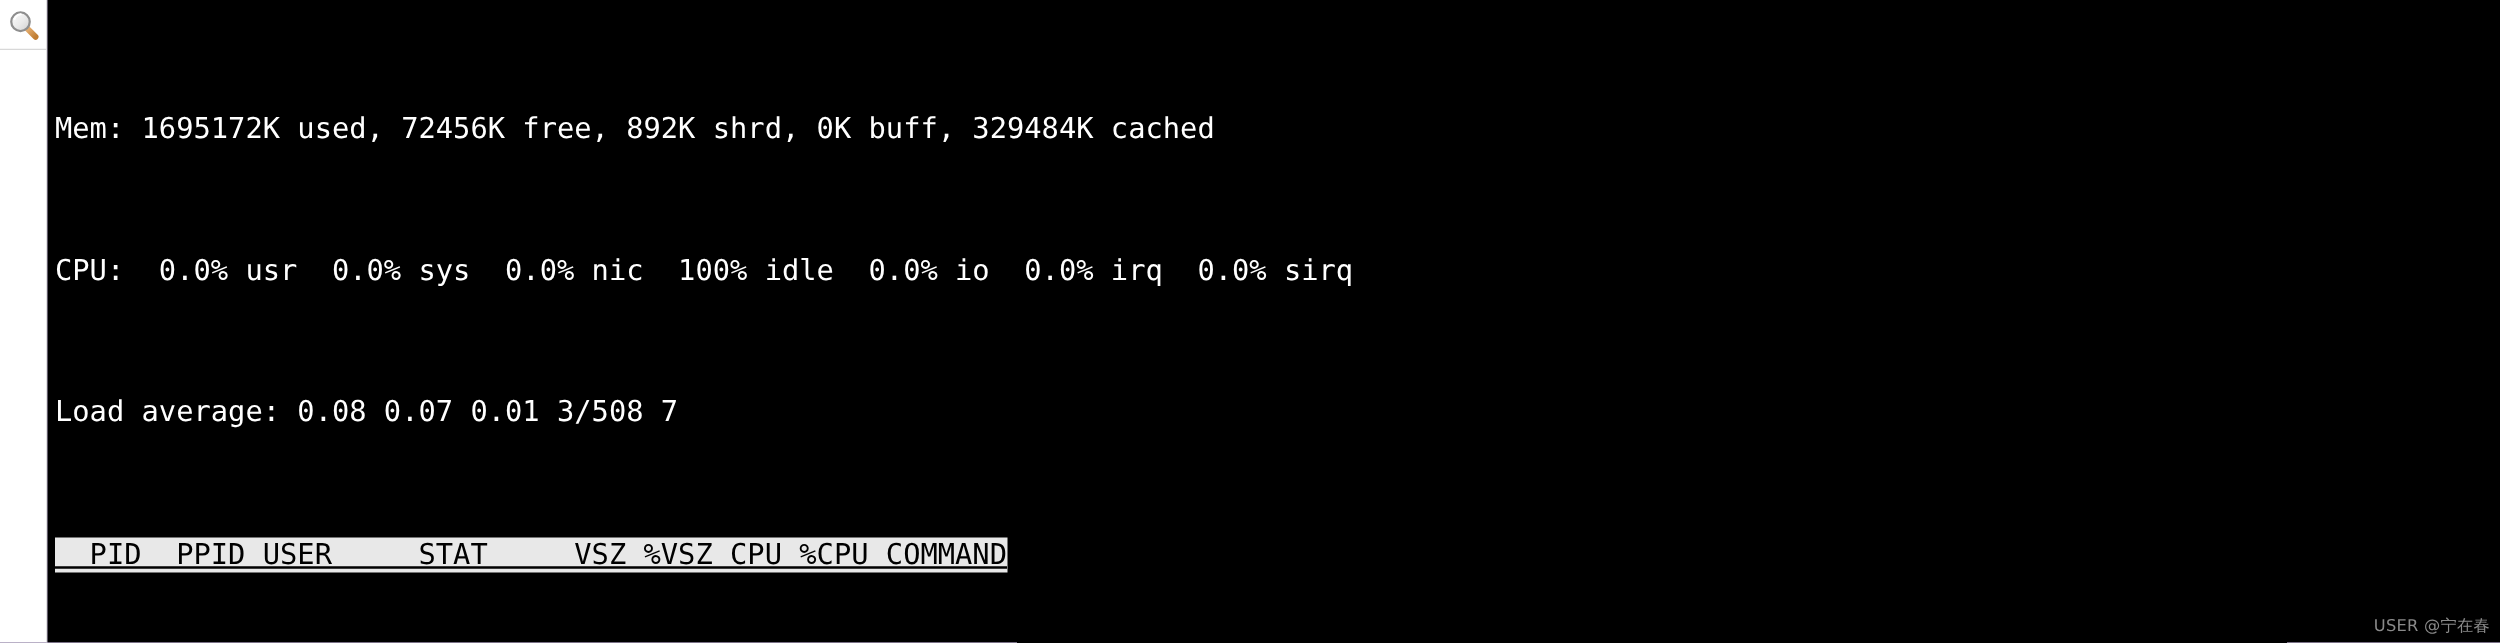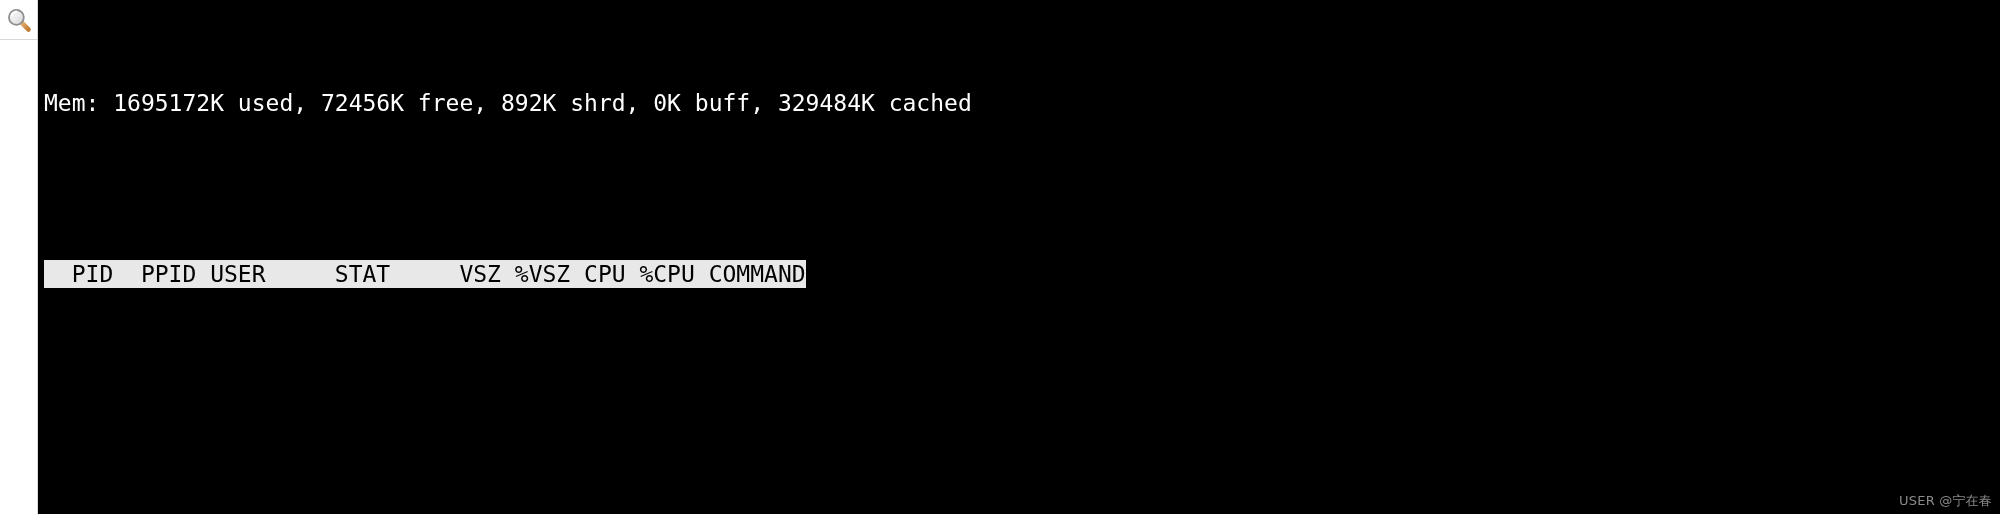--- a/index.html
+++ b/index.html
@@ -69,20 +69,21 @@
   #terminal .line {
     white-space: pre;
     height: 28.4px;
     display: block;
   }
   #terminal .hdrline {
     display: inline-block;
     background: #e8e8e8;
     color: #000000;
     white-space: pre;
+    text-decoration: underline;
   }
 
   
   #watermark {
     position: absolute;
     right: 8px;
     bottom: 4px;
     color: #8a8a8a;
     font-family: "DejaVu Sans", "Liberation Sans", sans-serif;
     font-size: 13px;
@@ -115,21 +116,23 @@
           <path d="M5.6 8.2 A6.1 6.1 0 0 1 10.6 4.4" fill="none" stroke="#ffffff" stroke-width="1.7" stroke-linecap="round"></path>
         </svg>
       </span>
     </div>
   </div>
 
   <div id="terminal">
 
     <div class="line">Mem: 1695172K used, 72456K free, 892K shrd, 0K buff, 329484K cached</div>
 
+    <div class="line">CPU:  0.0% usr  0.0% sys  0.0% nic  100% idle  0.0% io  0.0% irq  0.0% sirq</div>
 
+    <div class="line">Load average: 0.08 0.07 0.01 3/508 7</div>
 
     <div class="line"><span class="hdrline">  PID  PPID USER     STAT     VSZ %VSZ CPU %CPU COMMAND</span></div>
 
     
 
     
 
     
 
     

